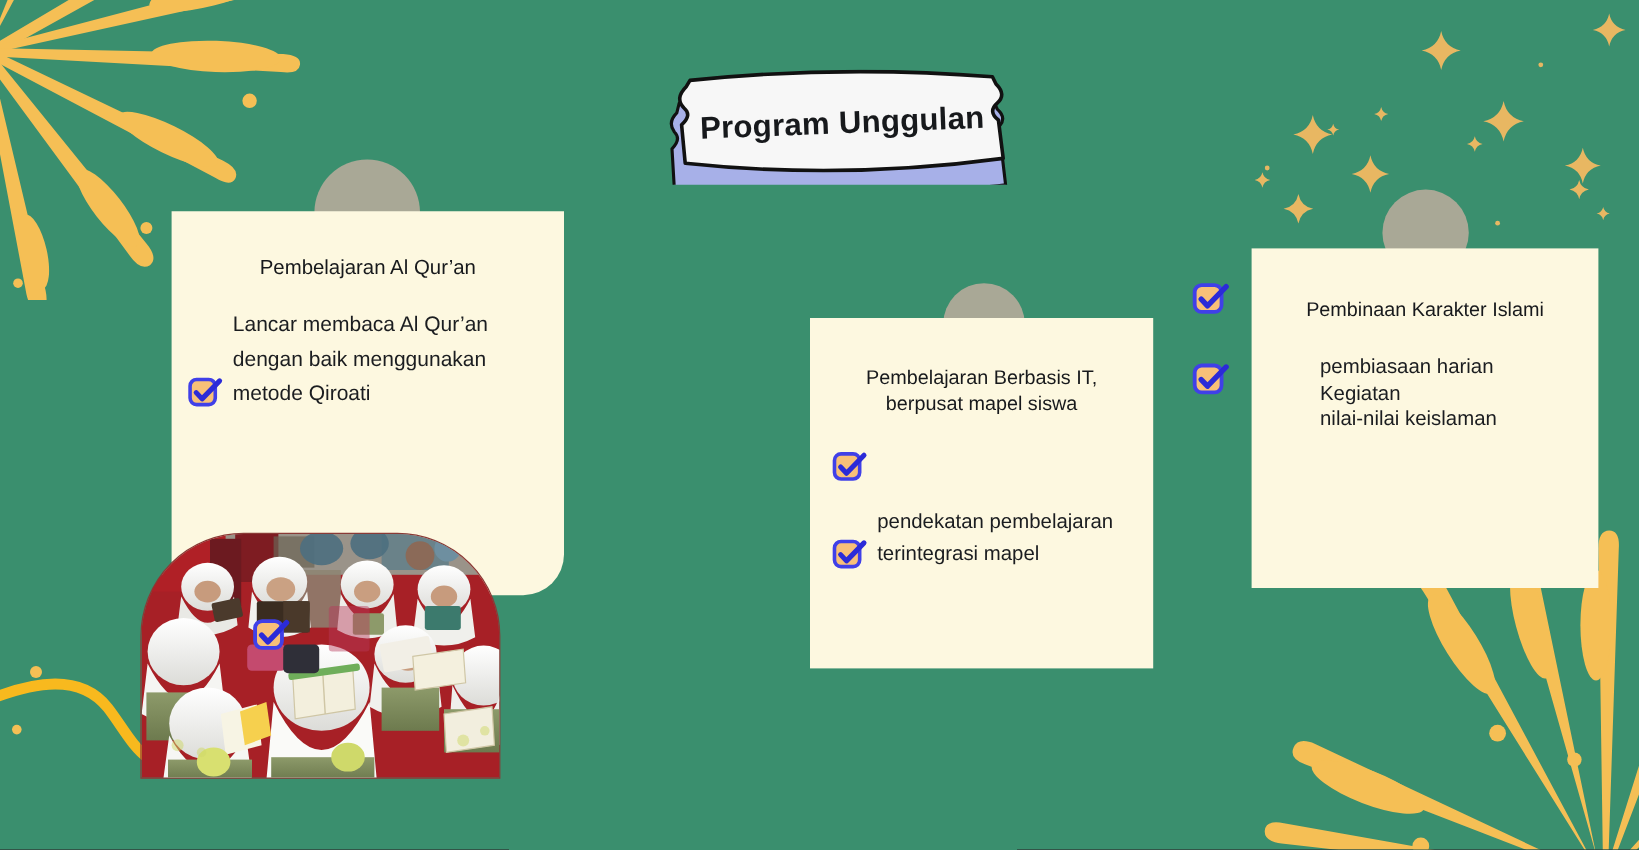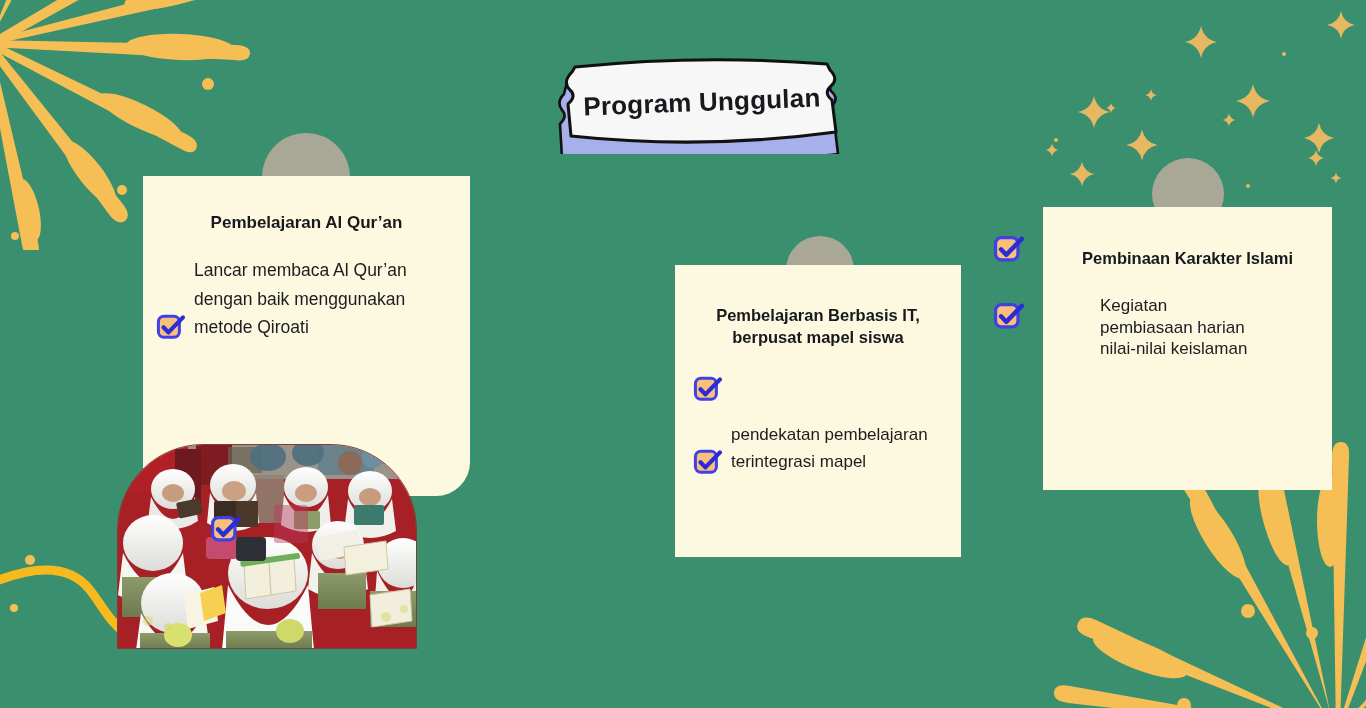--- a/index.html
+++ b/index.html
@@ -77,21 +77,21 @@
     left: 675px; top: 265px;
     width: 286px; height: 292px;
   }
   .card-3 {
     left: 1043px; top: 207px;
     width: 289px; height: 283px;
   }
 
   .card-title {
     font-size: 17px;
-    font-weight: bold;
+    font-weight: normal;
     color: #17191c;
     text-align: center;
     line-height: 1.32;
   }
   .card-1 .card-title { padding: 36px 14px 0 14px; }
   .card-2 .card-title { padding: 40px 14px 0 14px; font-size: 16.5px; }
   .card-3 .card-title { padding: 41px 8px 0 8px; font-size: 16.5px; }
 
   
   .bullet-list { margin: 0; padding: 0; list-style: none; }
@@ -457,22 +457,22 @@
           <path d="M7.5 16.2 L12.4 21.4 L27 6.4" fill="none" stroke="#2b2bd8" stroke-width="4.2" stroke-linecap="round" stroke-linejoin="round"></path>
         </svg>
         <span class="bullet-text">pendekatan pembelajaran terintegrasi mapel</span>
       </li>
     </ul>
   </div>
 
   <div class="card card-3">
     <div class="card-title">Pembinaan Karakter Islami</div>
     <div class="c3-body">
+      <div class="plain">pembiasaan harian</div>
       <div class="plain">Kegiatan</div>
-      <div class="plain">pembiasaan harian</div>
       <div class="plain">nilai-nilai keislaman</div>
     </div>
   </div>
 
   <div class="chk-float chk-c3-a">
     <svg width="32" height="32" viewBox="0 0 30 30">
       <rect x="2.4" y="5.2" width="21" height="21" rx="5.5" fill="#f8c078" stroke="#4040e8" stroke-width="3"></rect>
       <path d="M7.5 16.2 L12.4 21.4 L27 6.4" fill="none" stroke="#2b2bd8" stroke-width="4.2" stroke-linecap="round" stroke-linejoin="round"></path>
     </svg>
   </div>

